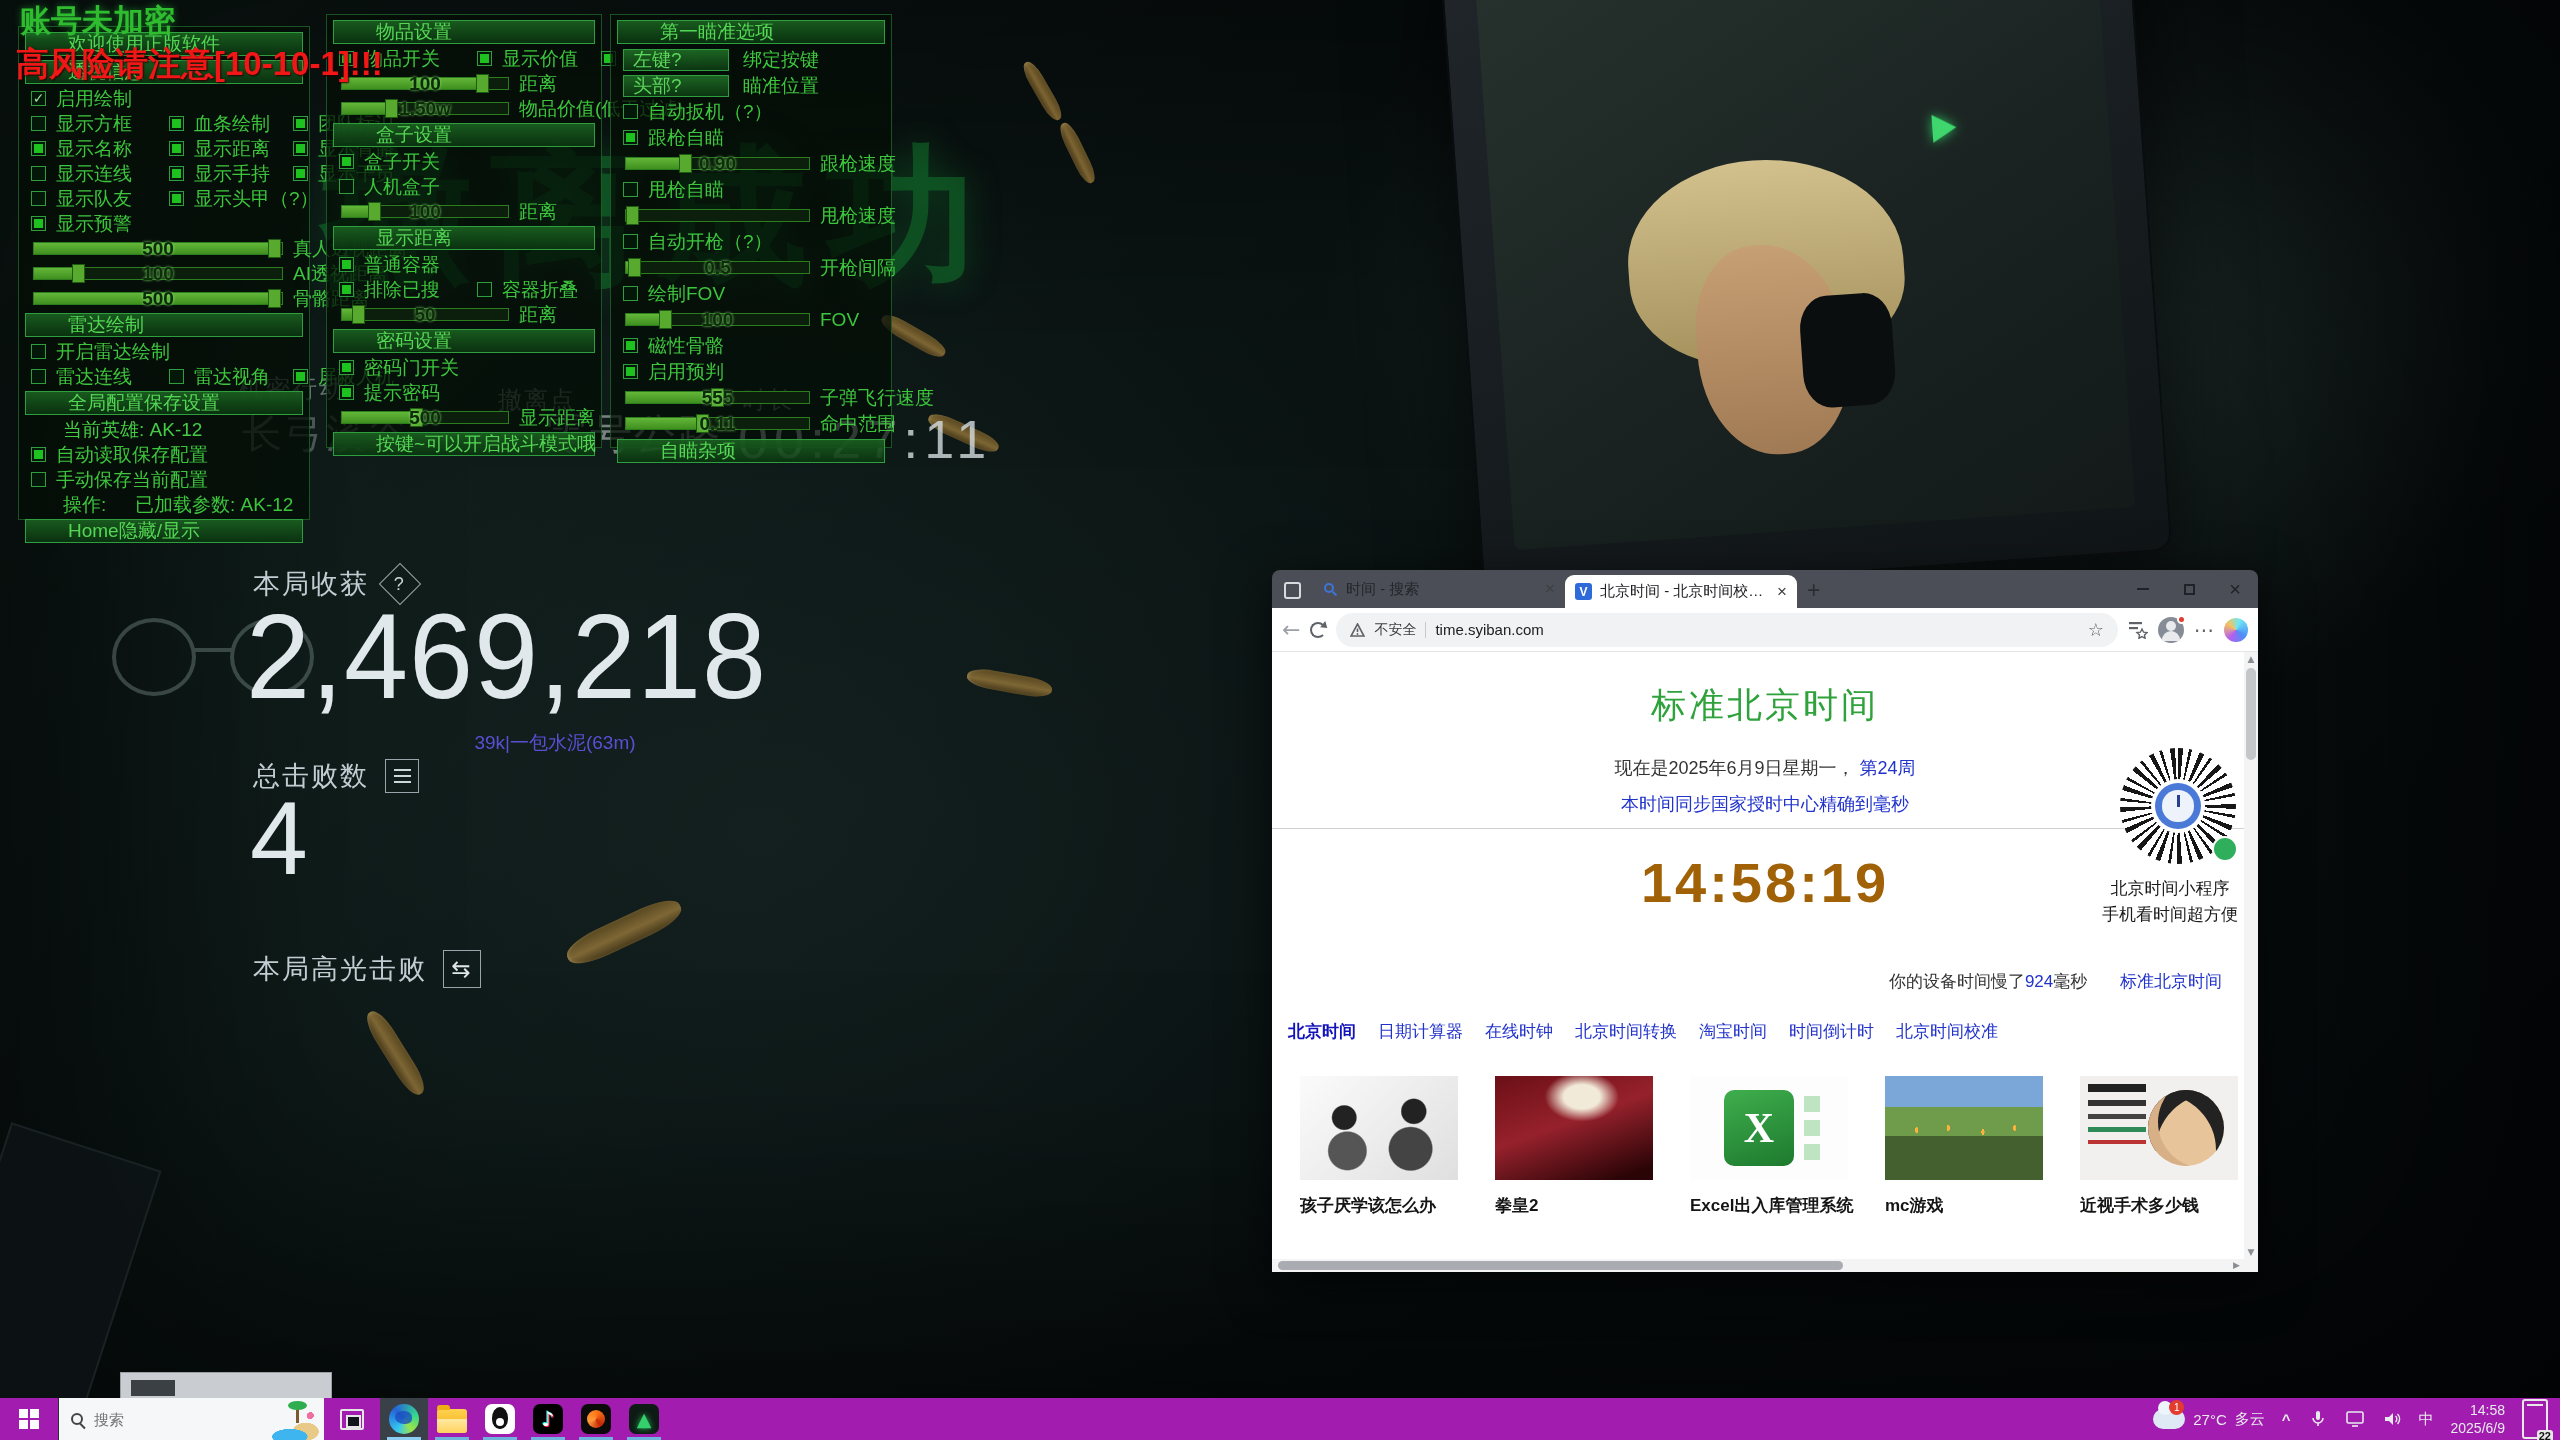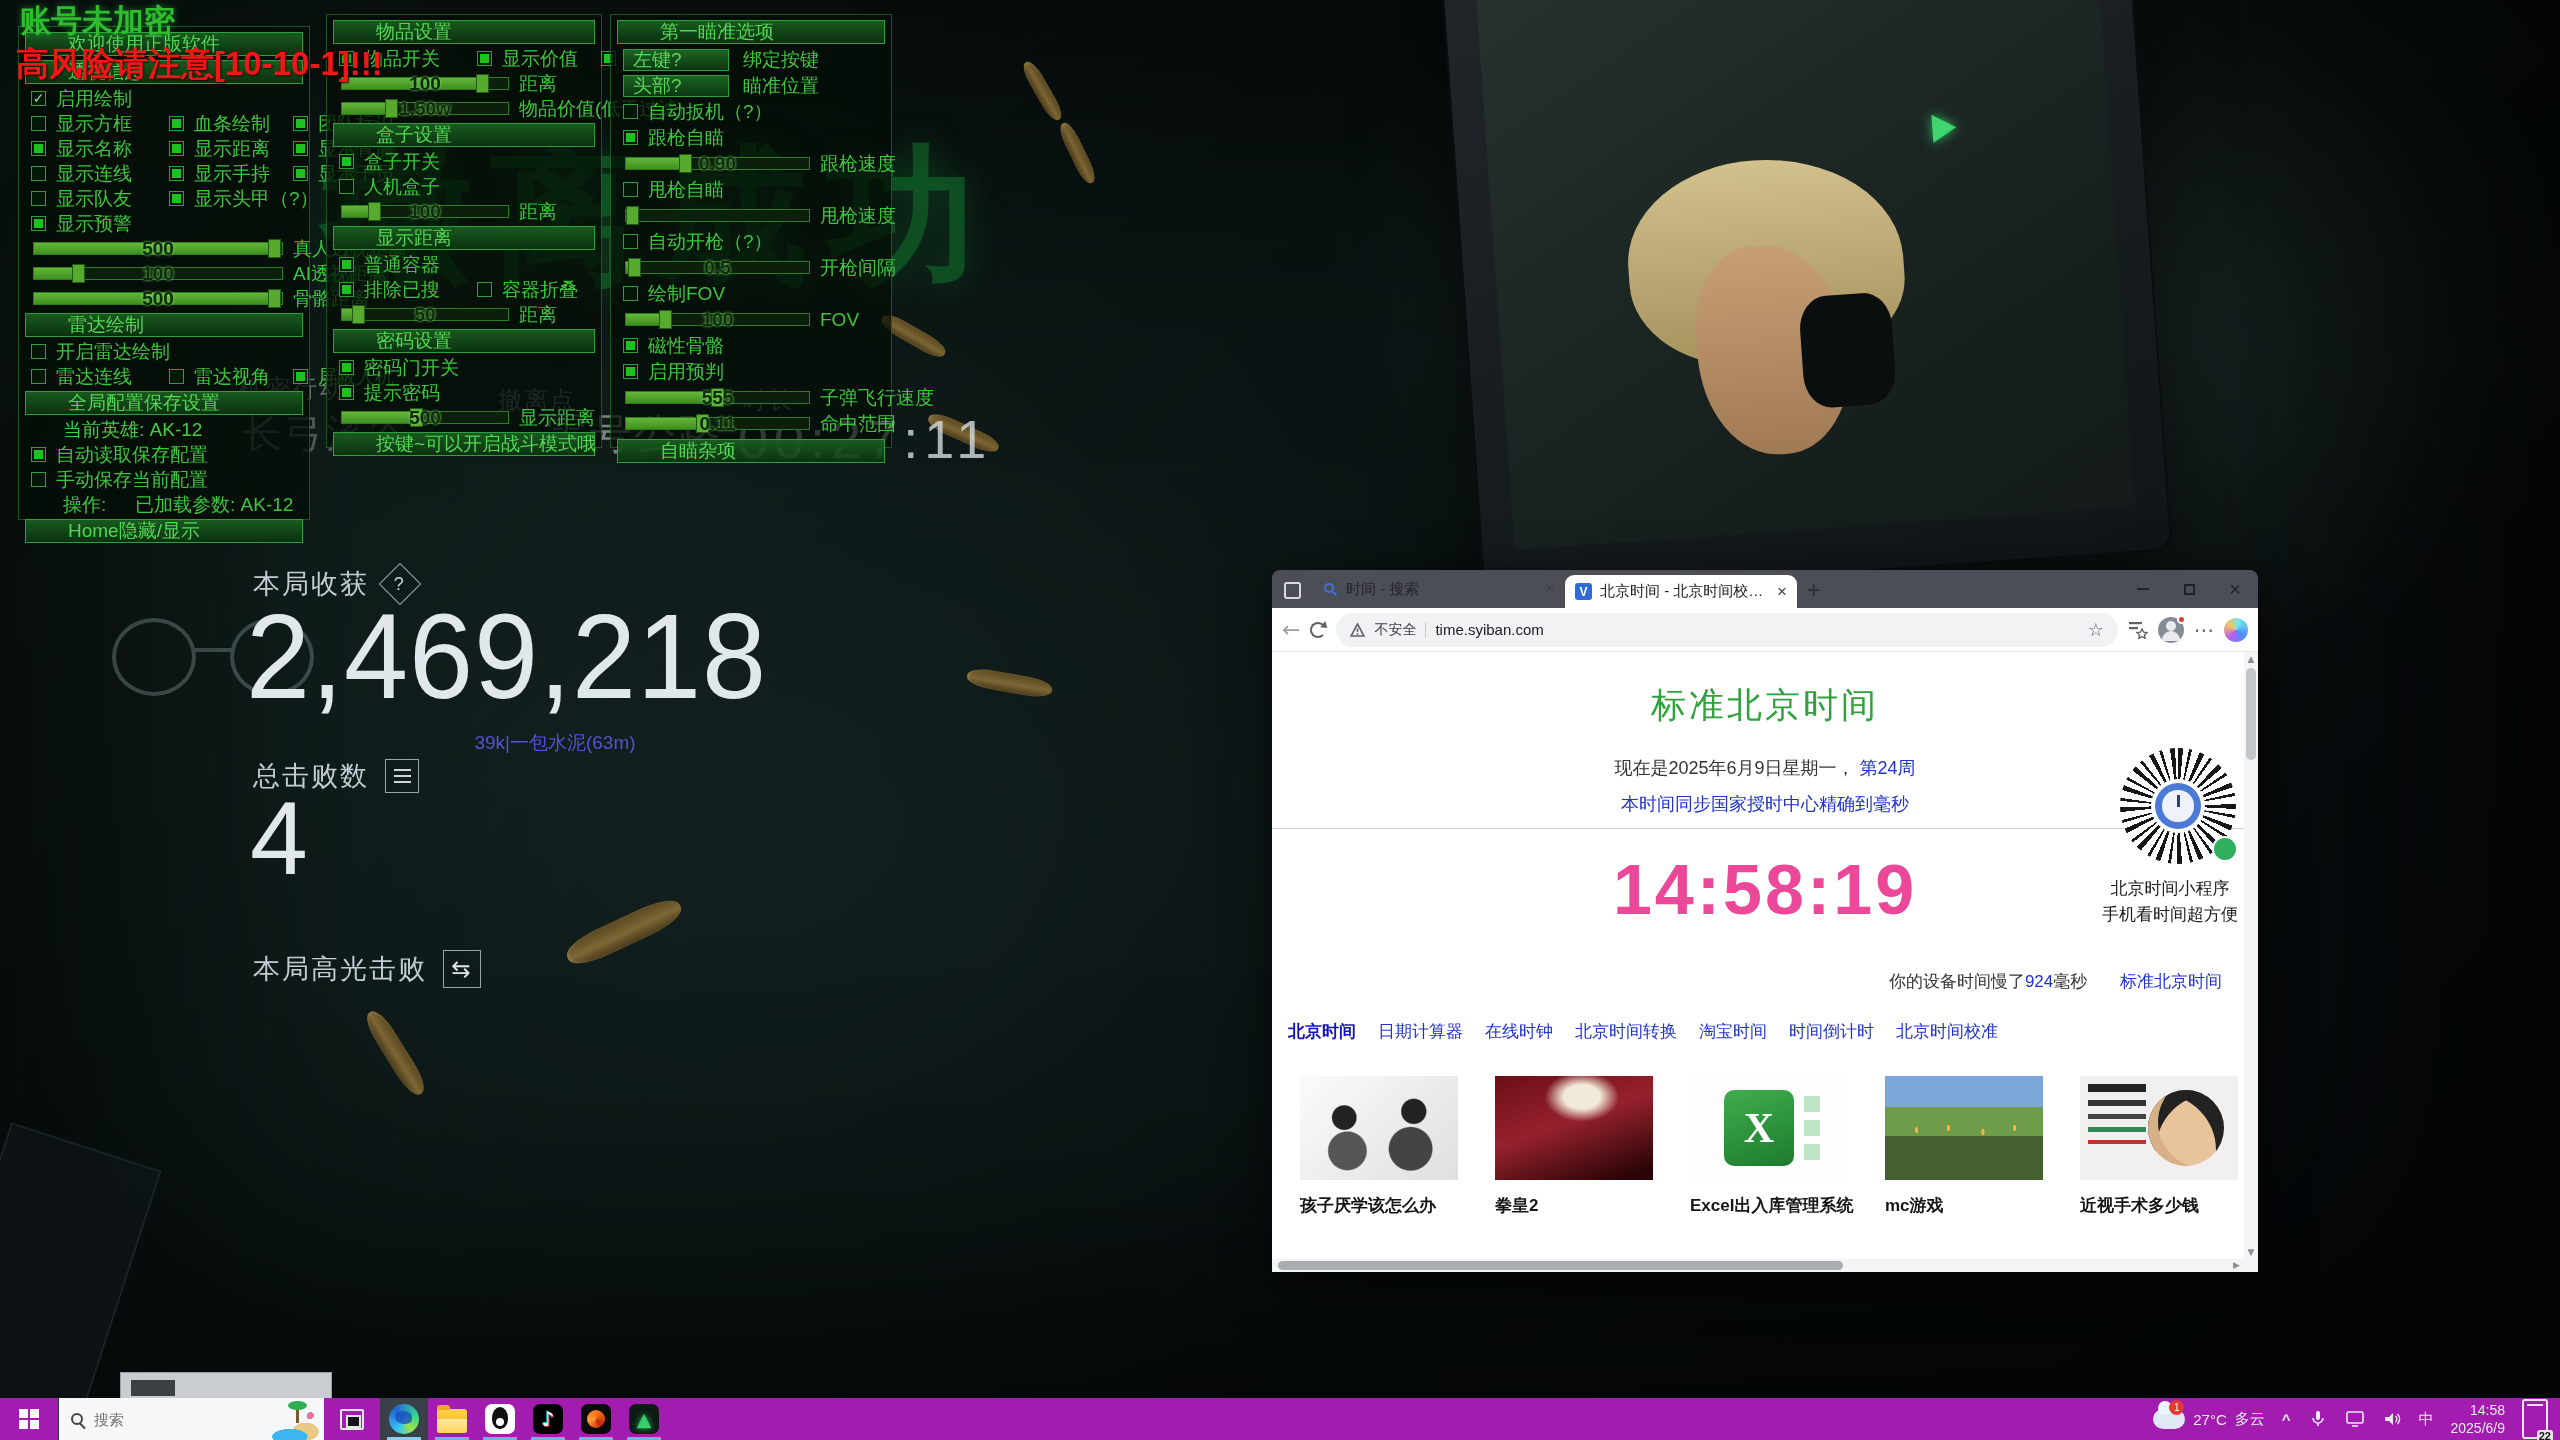--- a/index.html
+++ b/index.html
@@ -101,21 +101,21 @@
   .avatar::after{content:"";position:absolute;left:4px;top:14px;width:18px;height:10px;border-radius:9px 9px 0 0;background:#e8eaed;}
   .avatar .dot{position:absolute;right:-2px;top:-2px;width:9px;height:9px;border-radius:50%;background:#e33b2e;border:2px solid #fff;}
   .more{font-size:20px;color:#5f6368;font-family:"DejaVu Sans",sans-serif;}
   .copilot{width:24px;height:24px;border-radius:50%;background:conic-gradient(from 20deg,#6ee7f5,#4e8df6 30%,#b65ef0 55%,#f6c35e 80%,#6ee7f5);}
   #content{position:absolute;left:0;top:82px;right:0;bottom:13px;background:#fff;overflow:hidden;}
   .pg-title{position:absolute;left:0;right:0;top:30px;text-align:center;font-size:35px;font-weight:normal;color:#2fa23c;letter-spacing:3px;}
   .pg-date{position:absolute;left:0;right:0;top:104px;text-align:center;font-size:18px;color:#333;}
   .blue{color:#2233cc;}
   .pg-sync{position:absolute;left:0;right:0;top:140px;text-align:center;font-size:18px;color:#2233cc;}
   .pg-hr{position:absolute;left:0;right:14px;top:176px;border-top:1px solid #cfd3d6;}
-  .pg-clock{position:absolute;left:0;right:0;top:198px;text-align:center;font-size:70px;font-weight:bold;color:#ec4899;letter-spacing:3px;}
+  .pg-clock{position:absolute;left:0;right:0;top:198px;text-align:center;font-size:56px;font-weight:bold;color:#a16207;letter-spacing:3px;}
   #qr{position:absolute;left:848px;top:96px;width:116px;height:116px;border-radius:50%;
       background:repeating-conic-gradient(#161616 0deg 5deg,#fff 5deg 11deg,#161616 11deg 14deg,#fff 14deg 22deg);}
   #qr .qclock{position:absolute;inset:27%;border-radius:50%;background:#fff;display:flex;}
   #qr .qface{margin:7%;flex:1;border-radius:50%;background:#4a79d8;position:relative;}
   #qr .qface::before{content:"";position:absolute;inset:16%;border-radius:50%;background:#eef3fb;}
   #qr .qface::after{content:"";position:absolute;left:48%;top:26%;width:3px;height:26%;background:#27418c;}
   #qr .qbadge{position:absolute;right:-2px;bottom:2px;width:26px;height:26px;border-radius:50%;background:#2fae5b;border:2px solid #fff;}
   .qr-cap{position:absolute;left:822px;top:224px;width:152px;text-align:center;font-size:17px;line-height:1.55;color:#1a1a1a;font-family:"Liberation Serif",serif;white-space:nowrap;}
   .pg-offset{position:absolute;right:36px;top:318px;font-size:17px;color:#333;}
   .pg-offset .lnk{margin-left:28px;}

